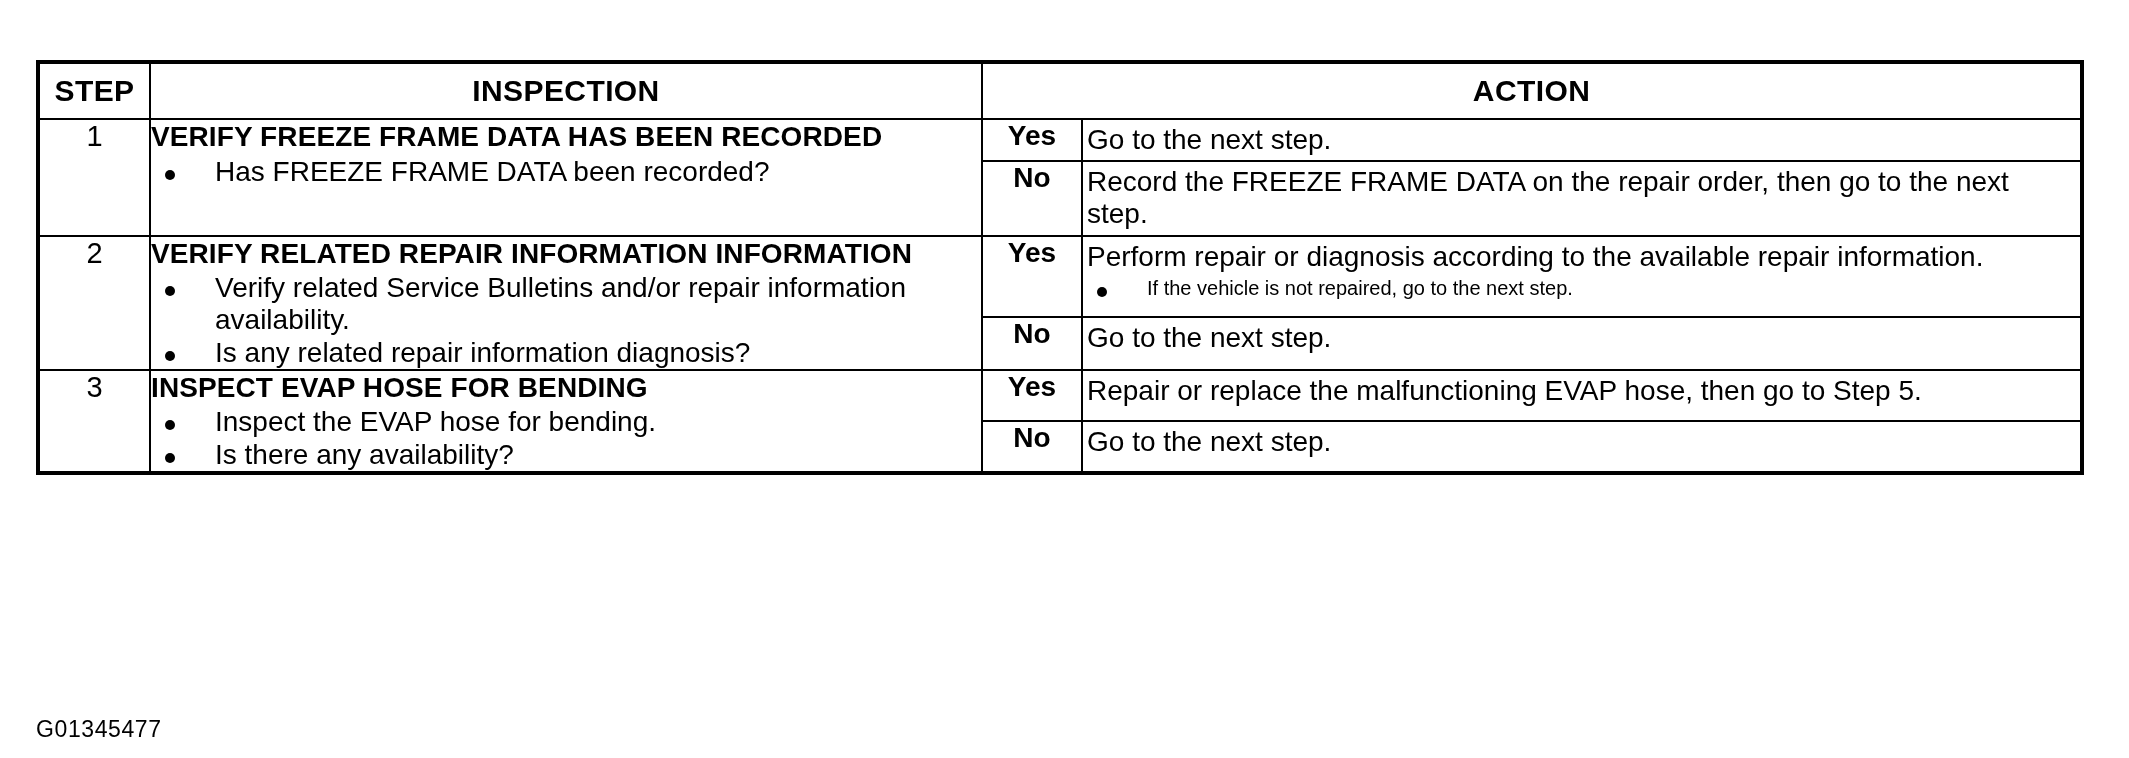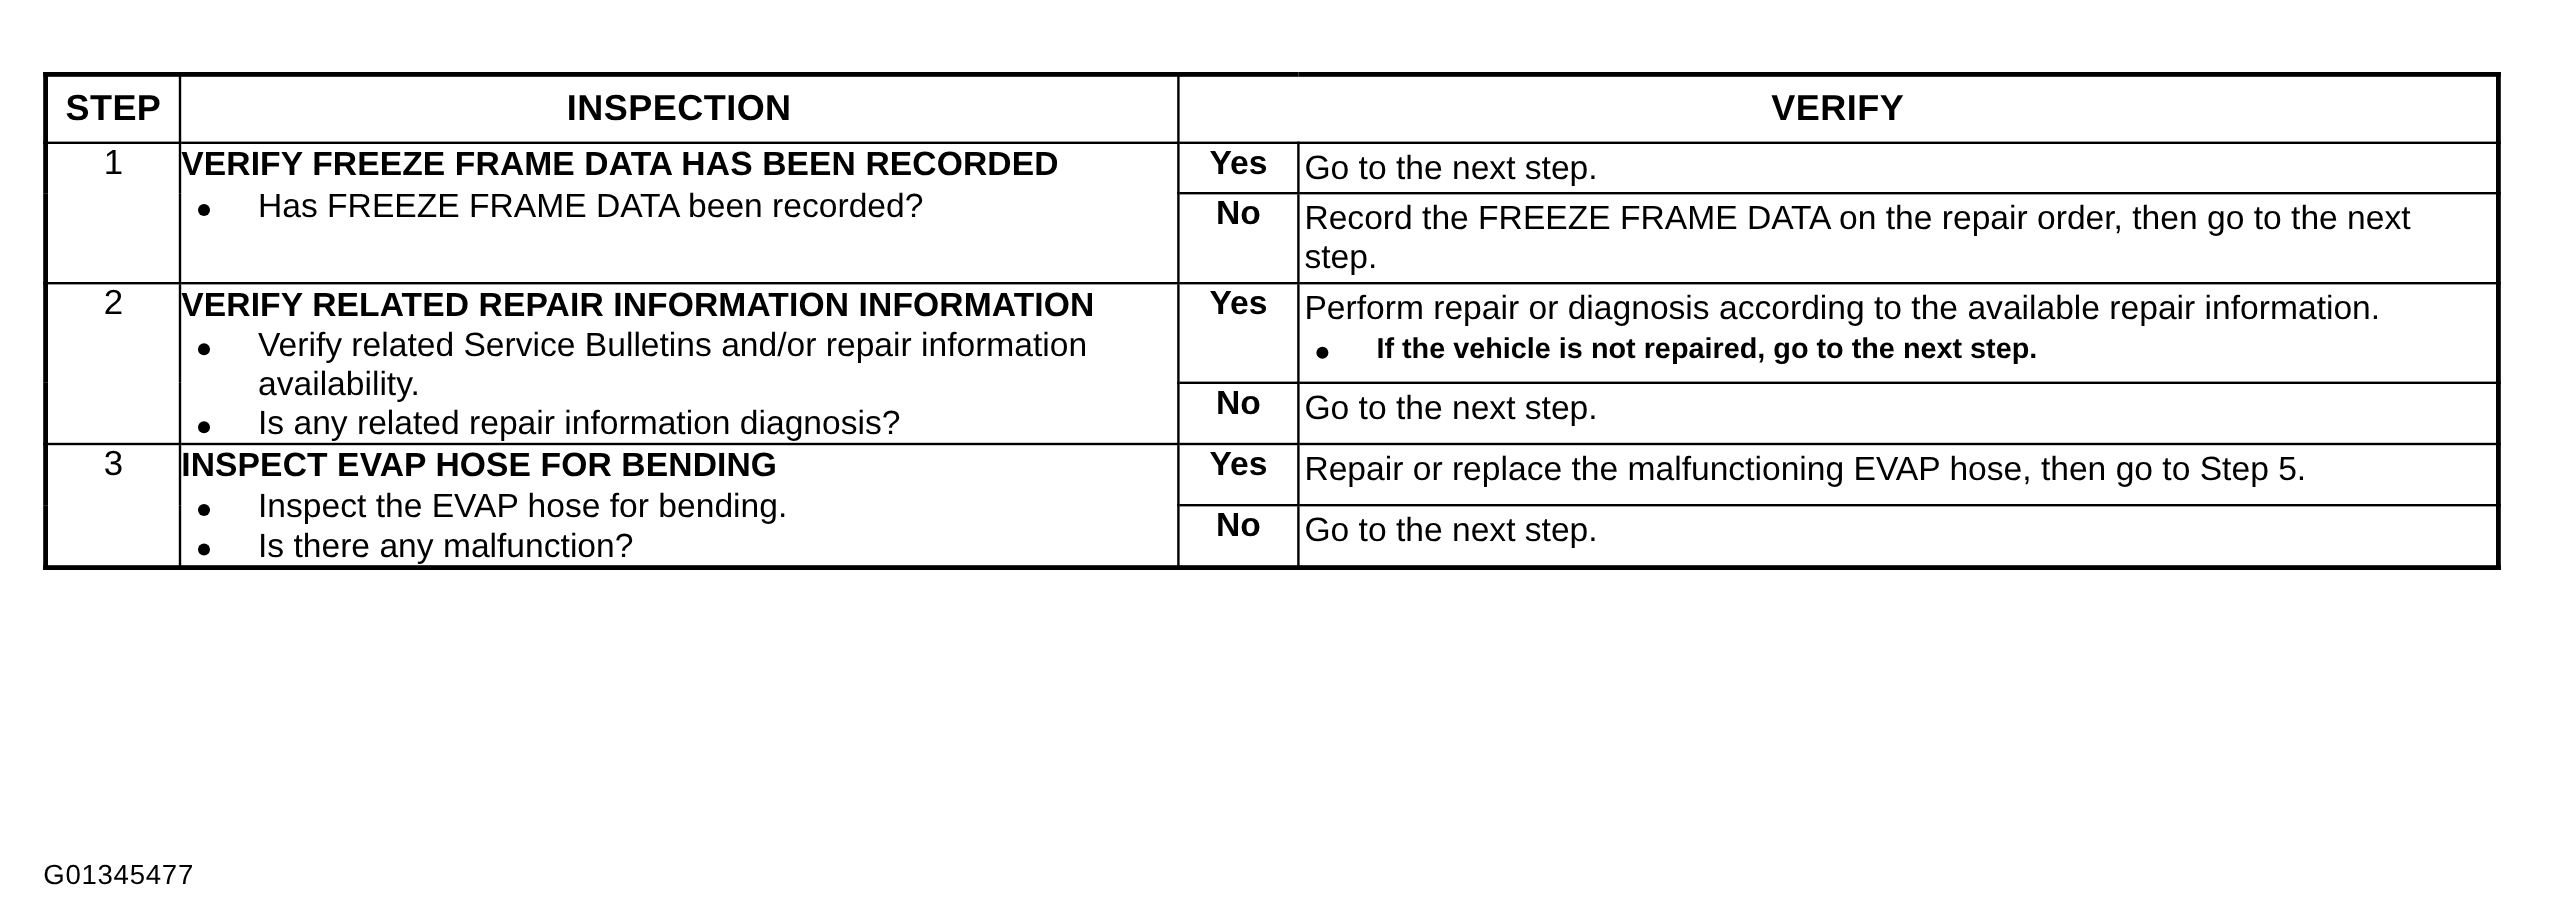--- a/index.html
+++ b/index.html
@@ -115,21 +115,21 @@
   }
 
   
   .act-cell {
     padding: 7px 10px 8px 12px;
     font-size: 28px;
     font-weight: 400;
     line-height: 1.15;
   }
   .act-line { margin: 4px; }
-  .act-cell .bullets li { font-size: 24px; font-weight: bold; }
+  .act-cell .bullets li { font-size: 20px; }
 
   
   .fig-code {
     position: absolute;
     left: 36px;
     top: 716px;
     font-size: 23px;
     font-weight: 400;
     letter-spacing: 0.6px;
   }
@@ -145,21 +145,21 @@
         <col class="c-step">
         <col class="c-insp">
         <col class="c-yn">
         <col class="c-action">
       </colgroup>
 
       <thead>
         <tr>
           <th class="hdr">STEP</th>
           <th class="hdr">INSPECTION</th>
-          <th class="hdr" colspan="2">VERIFY</th>
+          <th class="hdr" colspan="2">ACTION</th>
         </tr>
       </thead>
 
       <tbody>
 
         <tr>
           <td class="step-cell" rowspan="2">1</td>
           <td class="insp-cell" rowspan="2">
             <div class="insp-title">VERIFY FREEZE FRAME DATA HAS BEEN RECORDED</div>
             <ul class="bullets">
@@ -218,21 +218,21 @@
           <td class="step-cell" rowspan="2">3</td>
           <td class="insp-cell" rowspan="2">
             <div class="insp-title">INSPECT EVAP HOSE FOR BENDING</div>
             <ul class="bullets">
               <li>
                 <span class="dot"></span>
                 <span>Inspect the EVAP hose for bending.</span>
               </li>
               <li>
                 <span class="dot"></span>
-                <span>Is there any malfunction?</span>
+                <span>Is there any availability?</span>
               </li>
             </ul>
           </td>
           <td class="yn-cell">Yes</td>
           <td class="act-cell">
             <p class="act-line">Repair or replace the malfunctioning EVAP hose, then go to Step 5.</p>
           </td>
         </tr>
         <tr>
           <td class="yn-cell">No</td>

